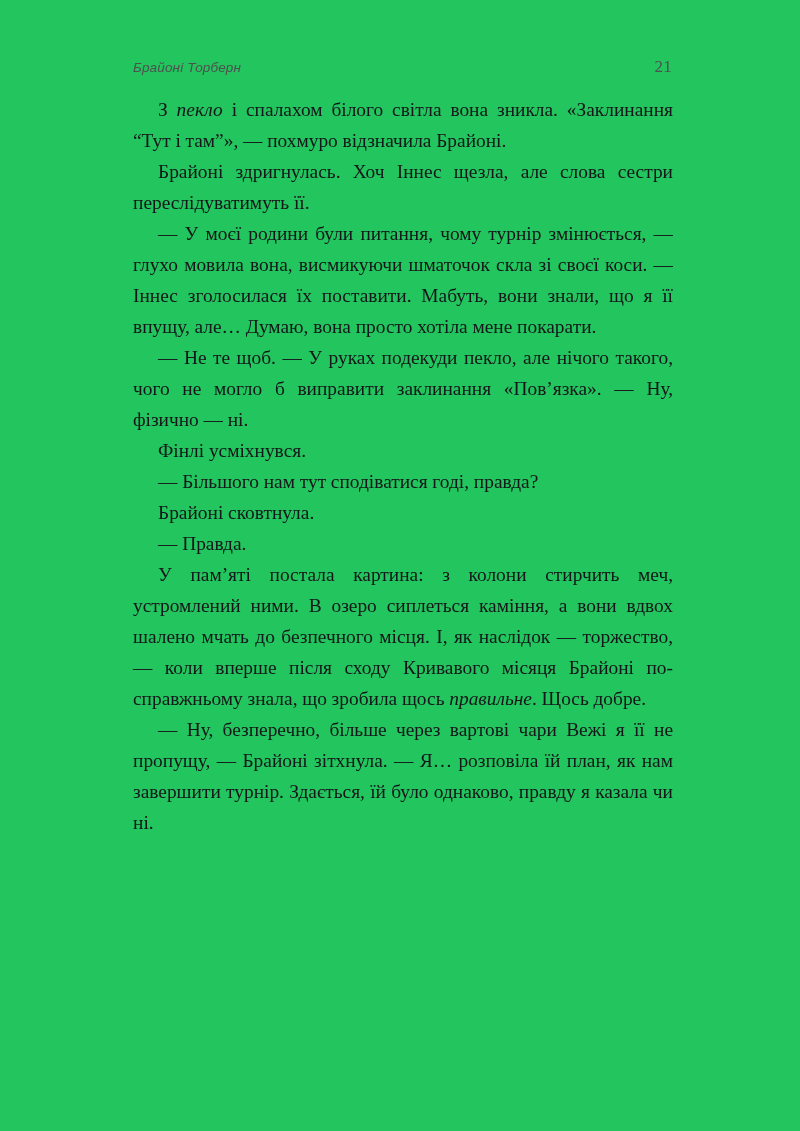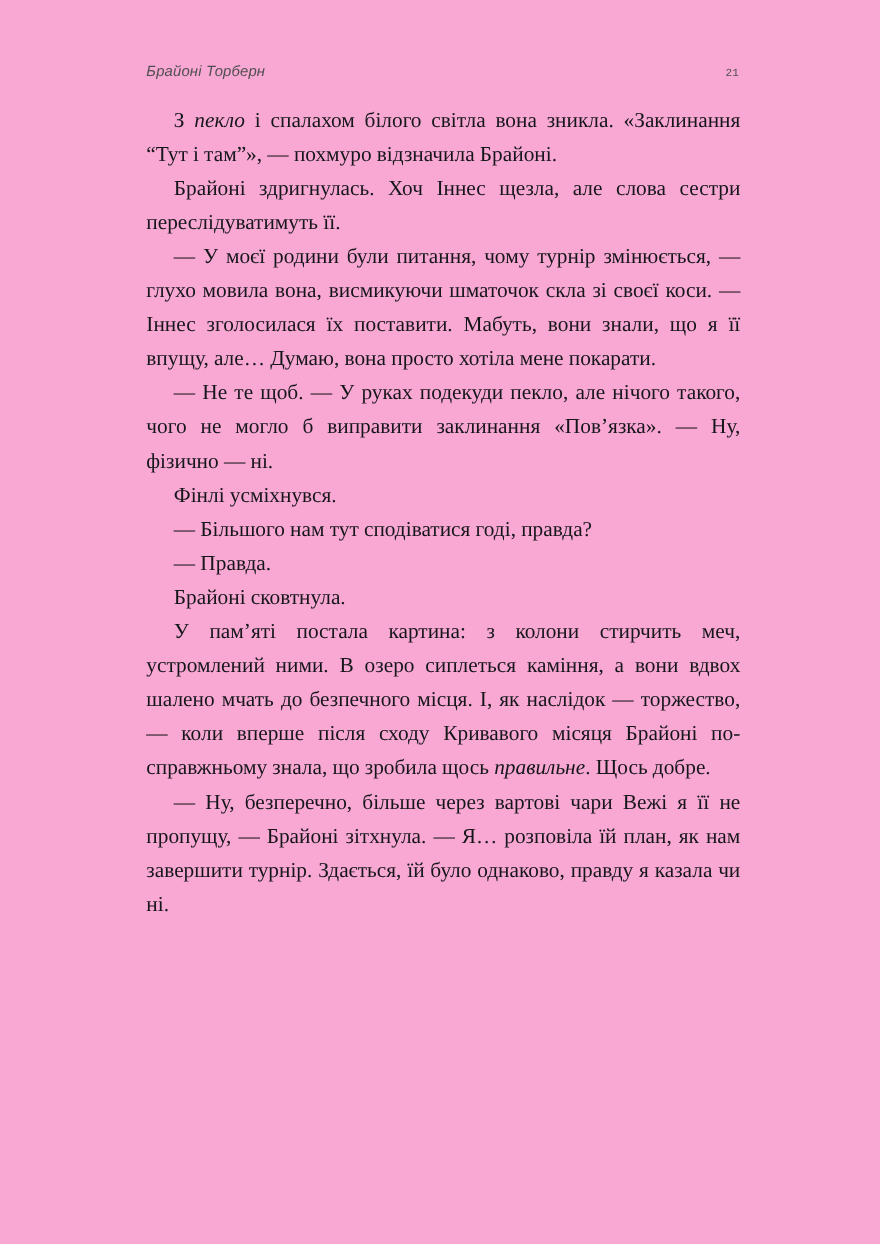--- a/index.html
+++ b/index.html
@@ -30,23 +30,23 @@
   }
   .running-head-title {
     font-family: "Liberation Sans", "DejaVu Sans", sans-serif;
     font-style: italic;
     font-size: 13.5px;
     letter-spacing: 0.15px;
     color: #4f4f4f;
     white-space: nowrap;
   }
   .folio {
-    font-family: Liberation Mono, monospace;
+    font-family: Liberation Serif, serif;
     font-style: normal;
-    font-size: 10px;
+    font-size: 17px;
     color: #4f4f4f;
     letter-spacing: 0.2px;
   }
 
   
   .text-block {
     position: absolute;
     left: 133px;
     top: 94px;
     width: 540px;
@@ -67,33 +67,33 @@
   p.para:last-child {
     
   }
   em.emph {
     font-style: italic;
   }
 </style>
 </head>
 <body>
 
-<div class="page" style="background: #f9a8d4;">
+<div class="page" style="background: #22c55e;">
 
   <div class="running-head">
     <span class="running-head-title" style="color: rgb(79, 79, 79);">Брайоні Торберн</span>
     <span class="folio" style="color: rgb(79, 79, 79);">21</span>
   </div>
 
   <div class="text-block" style="color: rgb(21, 22, 26);">
       <p class="para"><span>З </span><em class="emph">пекло</em><span> і спалахом білого світла вона зникла. «Заклинання “Тут і там”», — похмуро відзначила Брайоні.</span></p>
       <p class="para"><span>Брайоні здригнулась. Хоч Іннес щезла, але слова сестри переслідуватимуть її.</span></p>
       <p class="para"><span>— У моєї родини були питання, чому турнір змінюється, — глухо мовила вона, висмикуючи шматочок скла зі своєї коси. — Іннес зголосилася їх поставити. Мабуть, вони знали, що я її впущу, але… Думаю, вона просто хотіла мене покарати.</span></p>
       <p class="para"><span>— Не те щоб. — У руках подекуди пекло, але нічого такого, чого не могло б виправити заклинання «Пов’язка». — Ну, фізично — ні.</span></p>
       <p class="para"><span>Фінлі усміхнувся.</span></p>
       <p class="para"><span>— Більшого нам тут сподіватися годі, правда?</span></p>
+      <p class="para"><span>Брайоні сковтнула.</span></p>
       <p class="para"><span>— Правда.</span></p>
-      <p class="para"><span>Брайоні сковтнула.</span></p>
       <p class="para"><span>У пам’яті постала картина: з колони стирчить меч, устромлений ними. В озеро сиплеться каміння, а вони вдвох шалено мчать до безпечного місця. І, як наслідок — торжество, — коли вперше після сходу Кривавого місяця Брайоні по-справжньому знала, що зробила щось </span><em class="emph">правильне</em><span>. Щось добре.</span></p>
       <p class="para"><span>— Ну, безперечно, більше через вартові чари Вежі я її не пропущу, — Брайоні зітхнула. — Я… розповіла їй план, як нам завершити турнір. Здається, їй було однаково, правду я казала чи ні.</span></p>
     </div>
 
 </div>
 
 </body></html>

